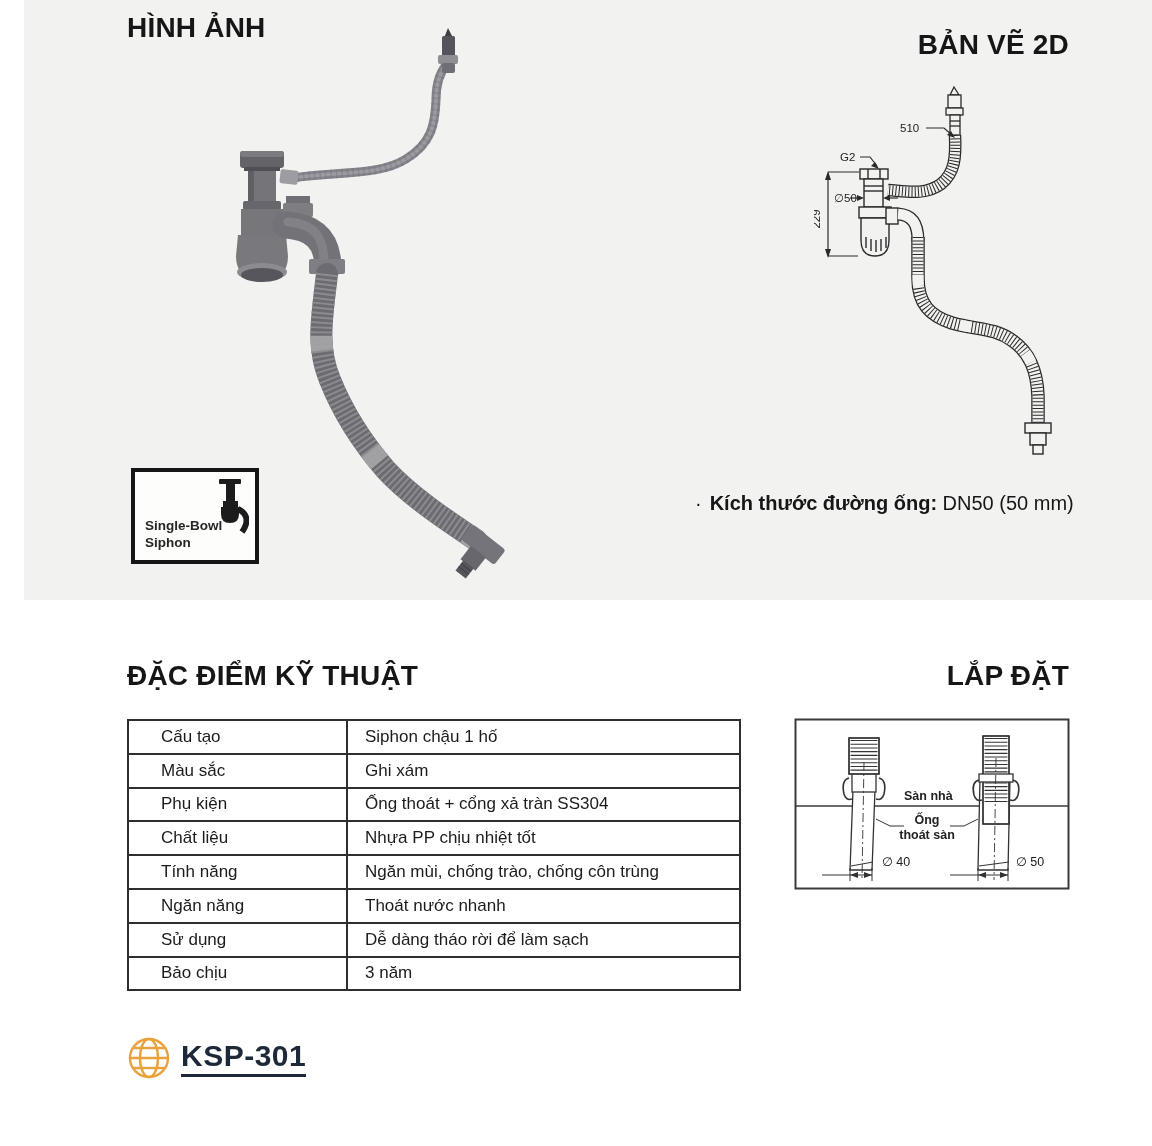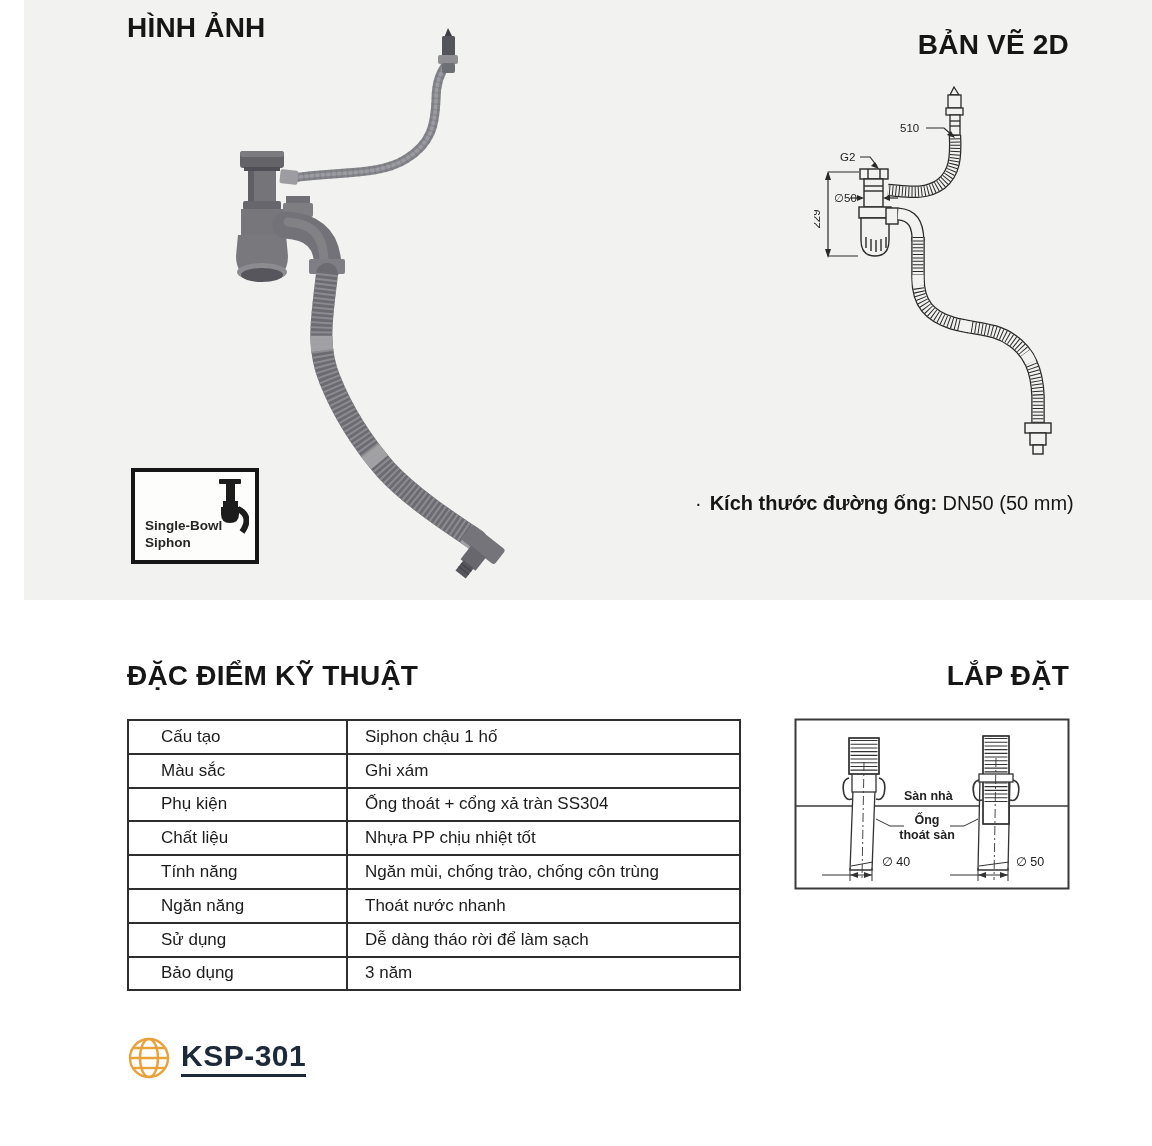--- a/index.html
+++ b/index.html
@@ -236,21 +236,21 @@
         </tr>
       <tr>
           <td class="lbl">Ngăn năng</td>
           <td>Thoát nước nhanh</td>
         </tr>
       <tr>
           <td class="lbl">Sử dụng</td>
           <td>Dễ dàng tháo rời để làm sạch</td>
         </tr>
       <tr>
-          <td class="lbl">Bảo dụng</td>
+          <td class="lbl">Bảo chịu</td>
           <td>3 năm</td>
         </tr>
     </tbody>
   </table>
 
   <div class="install-wrap">
     <svg width="276" height="172" viewBox="0 0 276 172">
       <rect x="1.5" y="1.5" width="273" height="169" fill="#ffffff" stroke="#3a3a3a" stroke-width="2"></rect>
       <line x1="2" y1="88" x2="274" y2="88" stroke="#3a3a3a" stroke-width="1.4"></line>
 

